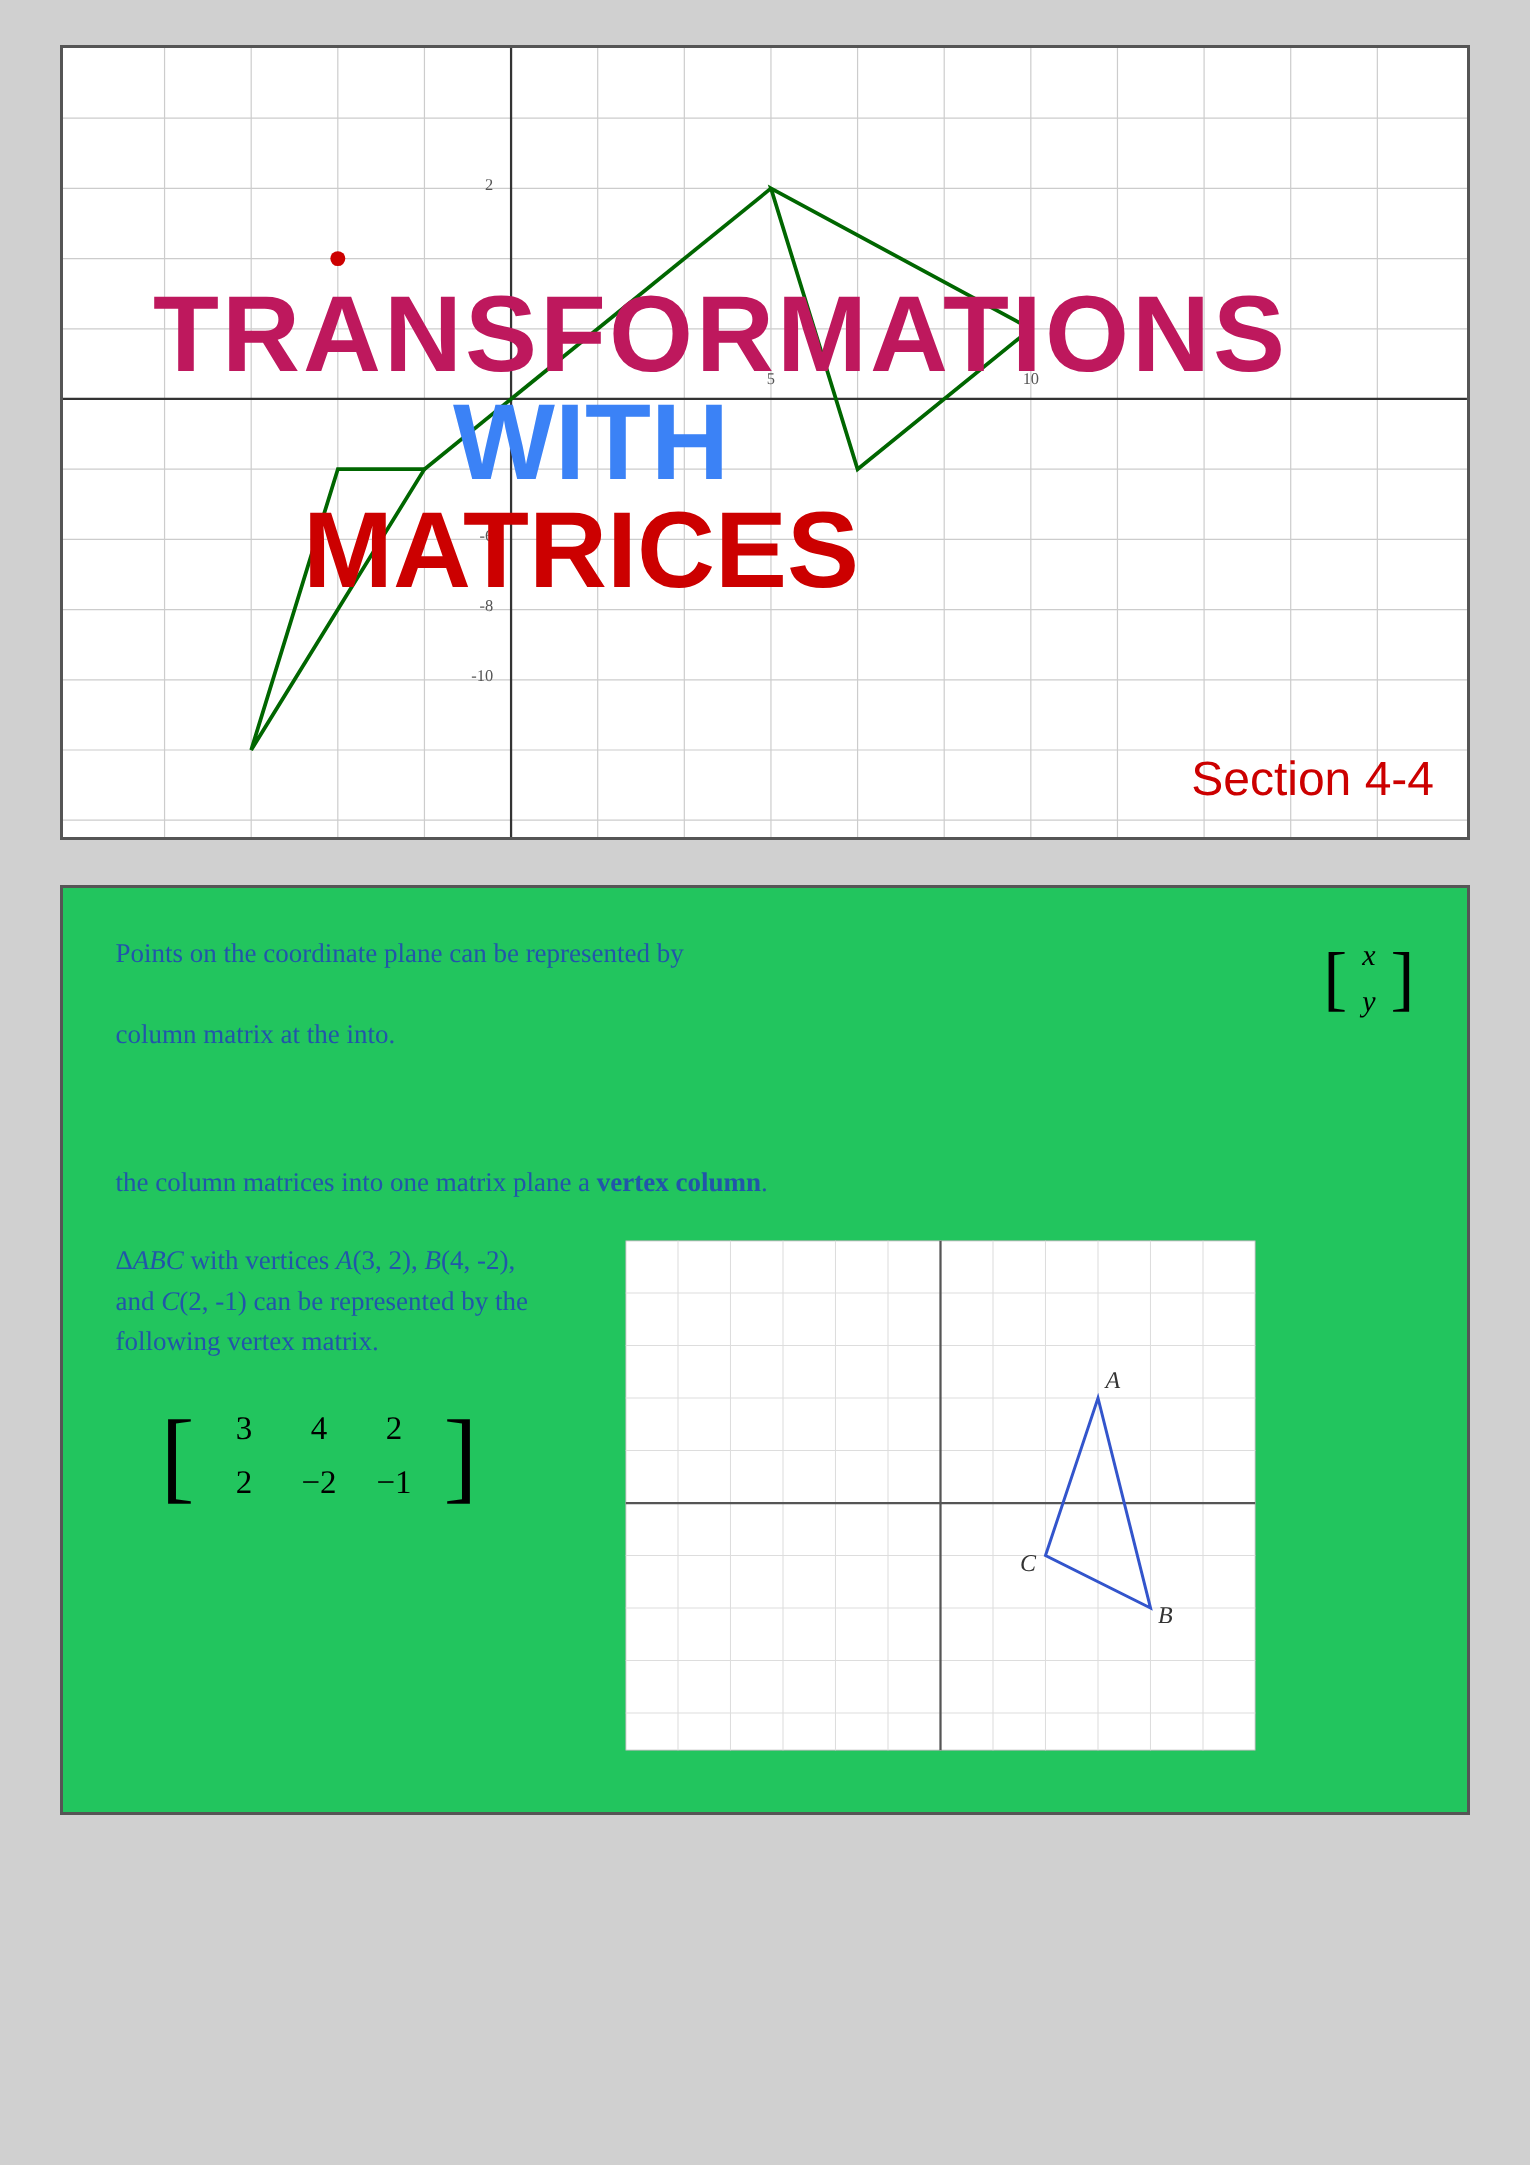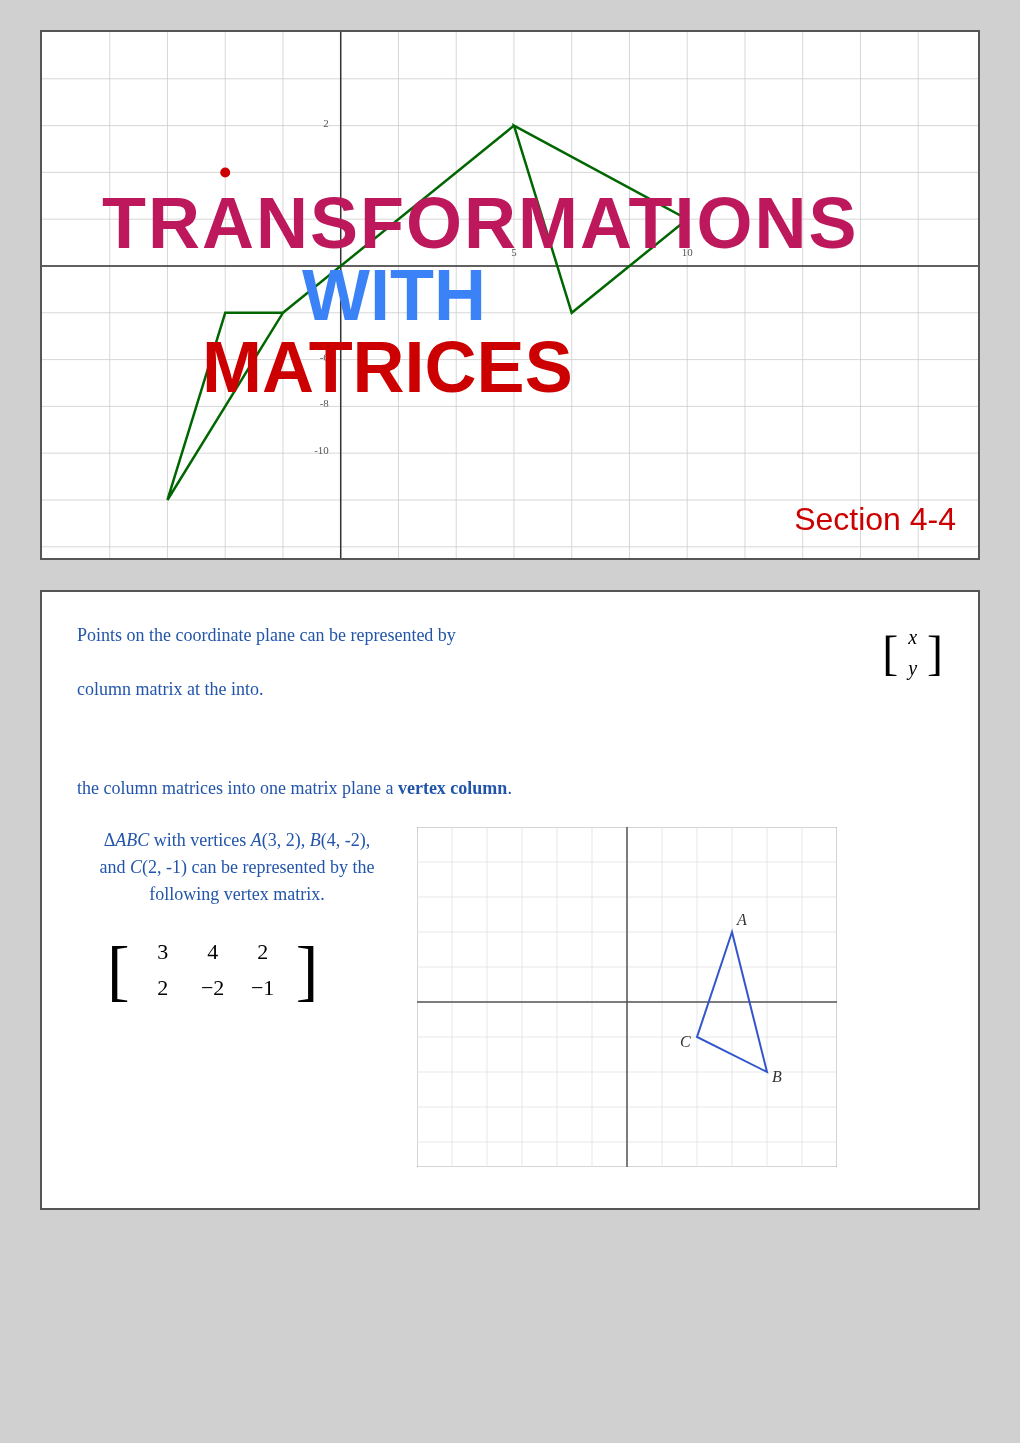--- a/index.html
+++ b/index.html
@@ -69,21 +69,21 @@
       position: absolute;
       bottom: 20px;
       right: 22px;
       font-size: 32px;
       color: #cc0000;
       font-family: Arial, sans-serif;
     }
 
     
     .slide-bottom {
-      background: #ffffff;
+      background: #22c55e;
       border: 2px solid #555;
       padding: 30px 35px;
       min-height: 620px;
     }
 
     .text-block {
       color: #2255aa;
       font-size: 18px;
       line-height: 1.5;
       margin-bottom: 20px;
@@ -148,21 +148,20 @@
 
     .lower-right {
       flex: 1;
     }
 
     .delta-text {
       color: #2255aa;
       font-size: 18px;
       line-height: 1.5;
       margin-bottom: 20px;
-      text-align: center;
     }
 
     .vertex-matrix-display {
       margin-top: 15px;
       margin-left: 30px;
     }
 
     .vm-bracket-container {
       display: inline-flex;
       align-items: center;

